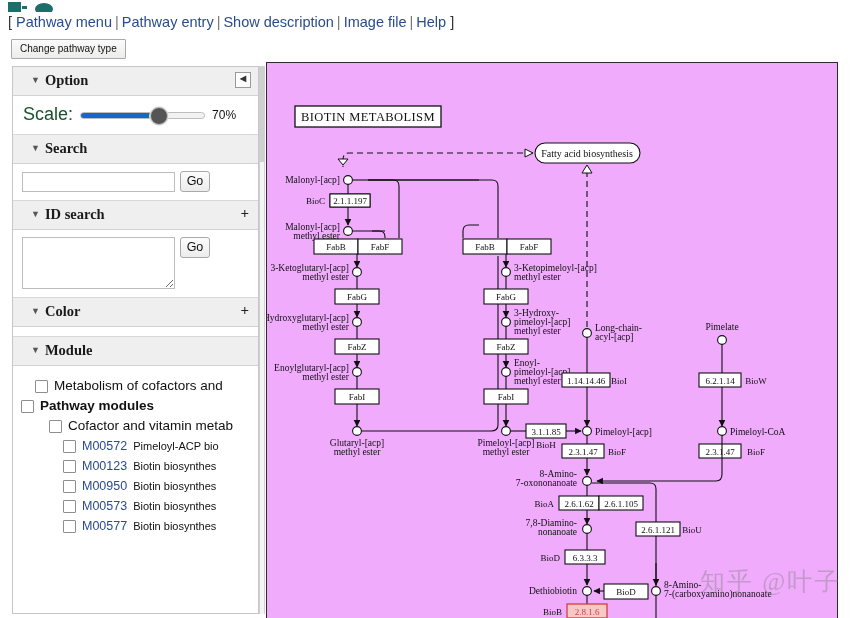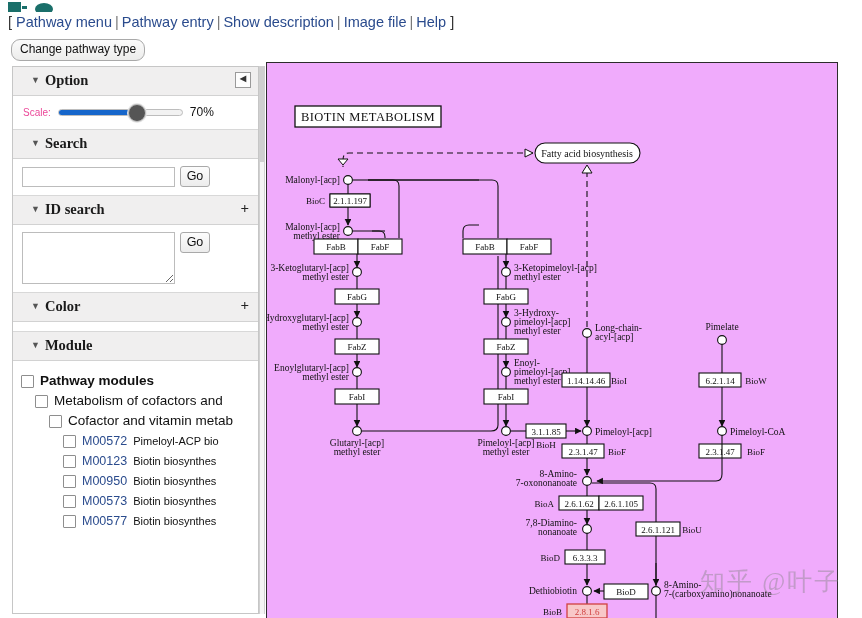--- a/index.html
+++ b/index.html
@@ -15,23 +15,23 @@
 
   
   .topnav{position:absolute;left:8px;top:14px;font-size:14.5px;color:#222;white-space:nowrap;}
   .topnav .brk{color:#333;}
   .topnav a{color:#2a4b8d;text-decoration:none;}
   .topnav .sep{color:#777;padding:0 3px;}
 
   
   .btn-change{
     position:absolute;left:11px;top:39px;
-    font-family:"Liberation Sans",sans-serif;font-size:12px;color:#111;
+    font-family:"Liberation Sans",sans-serif;font-size:10px;color:#111;
     background:linear-gradient(#fbfbfb,#ececeb);
-    border:1px solid #a9a9a9;border-radius:9px;
+    border:1px solid #a9a9a9;border-radius:1px;
     padding:3px 8px 4px 8px;cursor:pointer;line-height:1.1;
   }
 
   
   .sidebar{
     position:absolute;left:12px;top:66px;width:247px;height:548px;
     border:1px solid #c6c6c6;background:#fff;overflow:hidden;box-sizing:border-box;
   }
   .sec-head{
     position:relative;background:#f0efef;border-bottom:1px solid #d2d2d2;
@@ -47,21 +47,21 @@
   }
   .collapse-box{
     position:absolute;right:7px;top:5px;width:14px;height:14px;
     border:1px solid #9a9a9a;background:#fdfdfd;
     font-size:8px;line-height:12px;text-align:center;color:#333;
   }
   .sec-body{padding:7px 8px 8px 9px;background:#fff;border-bottom:1px solid #d8d8d8;}
 
   
   .scale-row{display:flex;align-items:center;gap:7px;padding:8px 8px 9px 10px;background:#fff;border-bottom:1px solid #d8d8d8;}
-  .scale-label{font-size:10px;color:#ec4899;}
+  .scale-label{font-size:18px;color:#14532d;}
   .slider{position:relative;width:125px;height:16px;}
   .slider .track{
     position:absolute;left:0;top:5px;width:125px;height:7px;
     background:#f2f2f2;border:1px solid #bdbdbd;border-radius:4px;box-sizing:border-box;
   }
   .slider .fill{
     position:absolute;left:1px;top:6px;width:77px;height:5px;
     background:#1666cb;border-radius:3px;
   }
   .slider .knob{
@@ -181,27 +181,27 @@
     <div class="sec-head">
       <span class="tri">▼</span><span>Color</span>
       <span class="plus">+</span>
     </div>
     <div class="sec-body" style="height:9px;padding:0;"></div>
 
     <div class="sec-head">
       <span class="tri">▼</span><span>Module</span>
     </div>
     <div class="modbody">
+      <div class="tree-row lvl2">
+        <span class="cb"></span>
+        <span class="tree-lbl">Metabolism of cofactors and</span>
+      </div>
       <div class="tree-row lvl1">
         <span class="cb"></span>
         <span class="tree-lbl b">Pathway modules</span>
-      </div>
-      <div class="tree-row lvl2">
-        <span class="cb"></span>
-        <span class="tree-lbl">Metabolism of cofactors and</span>
       </div>
       <div class="tree-row lvl3">
         <span class="cb"></span>
         <span class="tree-lbl">Cofactor and vitamin metab</span>
       </div>
       <div class="tree-row lvl4">
         <span class="cb"></span>
         <span class="mid">M00572</span>
         <span class="mname">Pimeloyl-ACP bio</span>
       </div>

